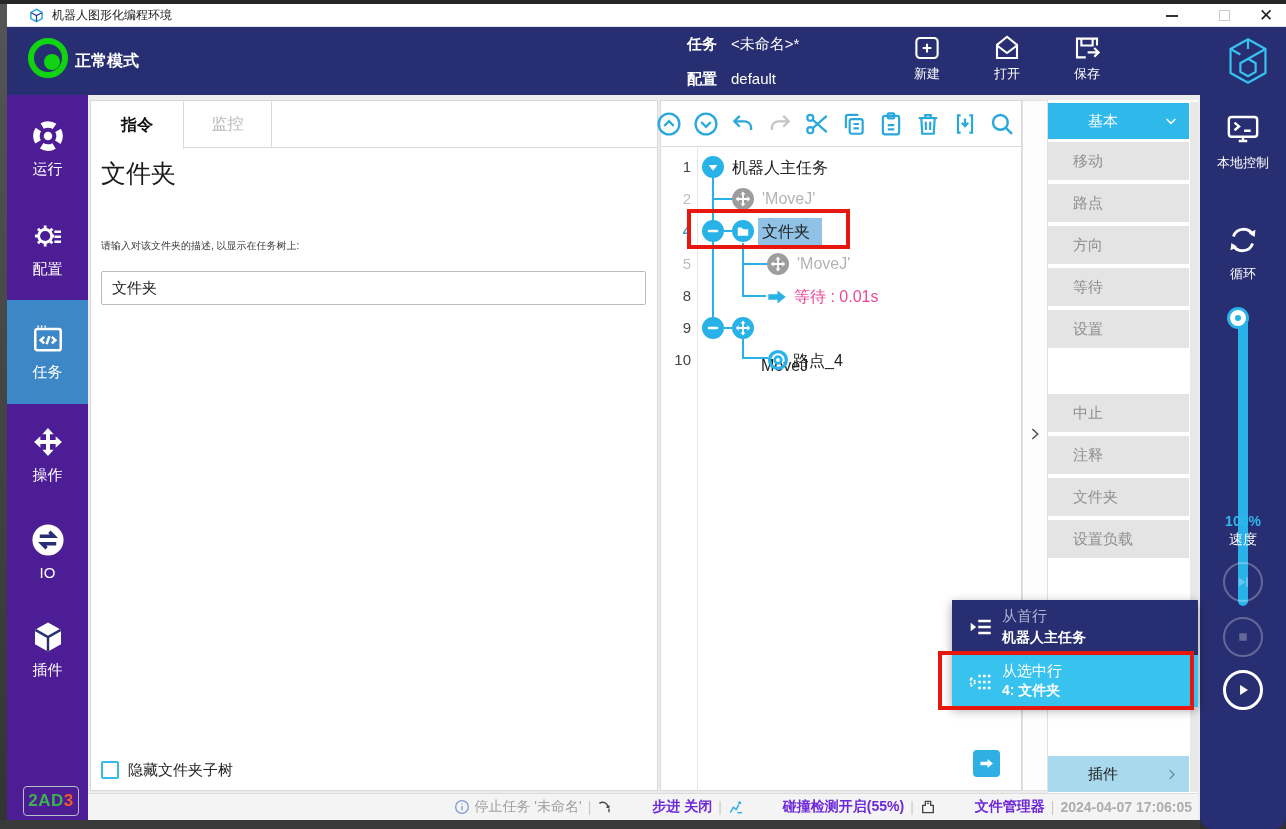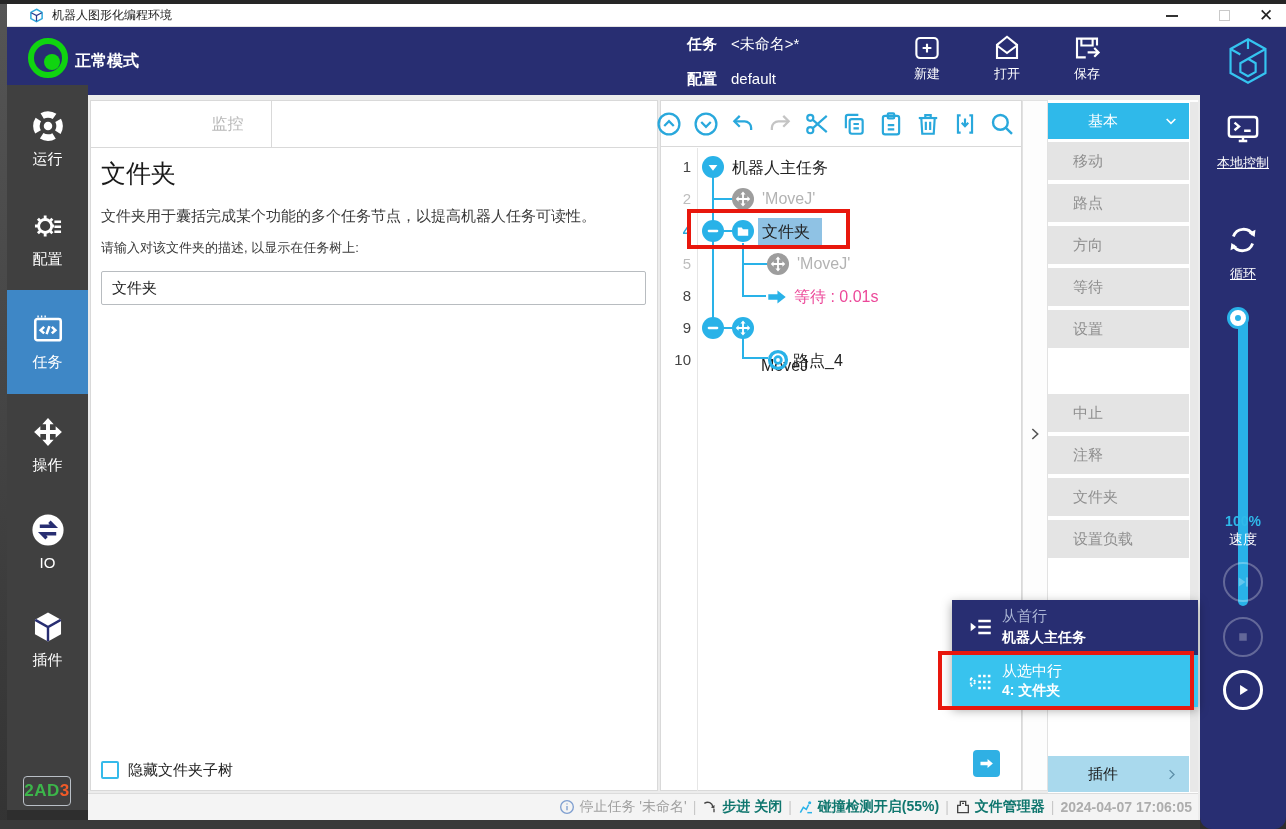--- a/index.html
+++ b/index.html
@@ -28,41 +28,41 @@
   .mode-dot { position:absolute; left:10px; top:10px; width:16px; height:16px; background:#10d410; border-radius:50%; }
   .mode-text { position:absolute; left:68px; top:24px; color:#fff; font-size:16px; font-weight:bold; }
   .hdr-kv { position:absolute; color:#fff; font-size:15px; }
   .hdr-kv b { font-weight:bold; margin-right:14px; }
   .hdr-btn { position:absolute; width:60px; top:6px; height:58px; display:flex; flex-direction:column; align-items:center; color:#fff; cursor:pointer; }
   .hdr-btn svg { width:30px; height:30px; }
   .hdr-btn .lbl { font-size:13px; margin-top:2px; }
   .brand-logo { position:absolute; left:1218px; top:10px; width:46px; height:48px; }
 
   
-  .lsidebar { left:7px; top:85px; width:81px; height:725px; background:#404040; }
+  .lsidebar { left:7px; top:95px; width:81px; height:725px; background:#4c1d95; }
   .nav-item { position:absolute; left:0; width:81px; text-align:center; color:#fff; }
   .nav-item svg { width:34px; height:34px; }
   .nav-item .lbl { font-size:15px; margin-top:3px; }
   .nav-active { position:absolute; left:0; top:205px; width:81px; height:104px; background:#3e87c6; }
-  .badge-2ad3 { position:absolute; left:16px; top:691px; width:48px; height:30px; border:1px solid #b9bfc6; border-radius:4px; display:flex; align-items:center; justify-content:center; font-size:17px; font-weight:bold; letter-spacing:0.5px; }
+  .badge-2ad3 { position:absolute; left:16px; top:691px; width:56px; height:30px; border:1px solid #b9bfc6; border-radius:4px; display:flex; align-items:center; justify-content:center; font-size:17px; font-weight:bold; letter-spacing:0.5px; }
   .badge-2ad3 .g { color:#3cb54a; } .badge-2ad3 .o { color:#f05a28; }
 
   
   .content-bg { left:88px; top:95px; width:1112px; height:725px; background:#ececec; }
   .panel { background:#fff; border:1px solid #d9d9d9; }
 
   
   .main-panel { left:90px; top:100px; width:568px; height:691px; }
   .tabbar { position:absolute; left:0; top:0; width:566px; height:47px; border-bottom:1px solid #d9d9d9; background:#fff; }
   .tab { position:absolute; top:0; height:47px; display:flex; align-items:center; justify-content:center; font-size:16px; }
   .tab-cmd { left:0; width:93px; border-right:1px solid #d9d9d9; font-weight:bold; color:#111; background:#fff; height:48px; }
   .tab-mon { left:93px; width:88px; border-right:1px solid #d9d9d9; color:#b8b8b8; }
   .mp-title { position:absolute; left:10px; top:56px; font-size:25px; color:#1a1a1a; }
   .mp-desc1 { position:absolute; left:10px; top:106px; font-size:15px; color:#3a3a3a; }
-  .mp-desc2 { position:absolute; left:10px; top:138px; font-size:13px; color:#3a3a3a; }
+  .mp-desc2 { position:absolute; left:10px; top:138px; font-size:10px; color:#3a3a3a; }
   .mp-input { position:absolute; left:10px; top:170px; width:545px; height:34px; border:1px solid #b8bcc0; border-radius:2px; font-size:15px; color:#222; padding-left:10px; font-family:inherit; background:#fff; }
   .mp-check { position:absolute; left:10px; top:660px; width:18px; height:18px; border:2px solid #35baea; border-radius:2px; background:#fff; }
   .mp-check-lbl { position:absolute; left:37px; top:660px; font-size:15px; color:#222; }
 
   
   .tree-panel { left:660px; top:100px; width:362px; height:691px; }
   .tree-toolbar { position:absolute; left:0; top:0; width:360px; height:46px; border-bottom:1px solid #d9d9d9; background:#fff; }
   .tbtn { position:absolute; top:9px; width:30px; height:28px; display:flex; align-items:center; justify-content:center; cursor:pointer; color:#29a8dc; }
   .tbtn svg { width:26px; height:26px; }
   .tbtn.disabled { color:#c4c4c4; }
@@ -102,36 +102,36 @@
   .pop-sub { position:absolute; left:50px; top:29px; font-size:14px; font-weight:bold; color:#fff; }
   .pop-sel .pop-sub { top:27px; }
 
   
   .anno { position:absolute; border:4px solid #e8170d; z-index:40; pointer-events:none; }
   .anno-tree { left:687px; top:209px; width:163px; height:40px; }
   .anno-popup { left:938px; top:651px; width:256px; height:59px; }
 
   
   .rsidebar { left:1200px; top:95px; width:86px; height:734px; background:#282e72; border-radius:0 0 12px 12px; z-index:20; }
-  .rs-item { position:absolute; left:0; width:86px; text-align:center; color:#fff;text-decoration:underline; }
+  .rs-item { position:absolute; left:0; width:86px; text-align:center; color:#fff; }
   .rs-item svg { width:36px; height:34px; }
   .rs-item .lbl { font-size:13px; margin-top:4px; }
   .slider-track { position:absolute; left:38px; top:223px; width:10px; height:288px; background:#29b2e8; border-radius:5px; }
   .slider-knob { position:absolute; left:30px; top:215px; width:16px; height:16px; background:#29b2e8; border:5px solid #fff; border-radius:50%; box-shadow:0 0 0 3px #29b2e8; }
   .speed-val { position:absolute; left:0; top:418px; width:86px; text-align:center; color:#2fb9ea; font-size:14px; font-weight:bold; }
   .speed-lbl { position:absolute; left:0; top:436px; width:86px; text-align:center; color:#fff; font-size:14px; }
   .pb-btn { position:absolute; left:23px; width:40px; height:40px; border-radius:50%; display:flex; align-items:center; justify-content:center; }
   .pb-dim { border:2px solid rgba(255,255,255,.28); color:rgba(255,255,255,.28); }
   .pb-on { border:3px solid #fff; color:#fff; cursor:pointer; }
   .pb-btn svg { width:20px; height:20px; }
 
   
   .statusbar { left:88px; top:793px; width:1110px; height:27px; background:#f4f4f4; border-top:1px solid #dcdcdc; display:flex; align-items:center; justify-content:flex-end; padding-right:6px; font-size:14px; white-space:nowrap; }
   .sb-gray { color:#a0a0a0; }
-  .sb-cyan { color:#0f766e; font-weight:bold; }
+  .sb-cyan { color:#6d28d9; font-weight:bold;margin-left:35px; }
   .sb-time { color:#adadad; font-weight:bold; }
   .sb-sep { color:#c8c8c8; margin:0 6px; }
   .sb-ico { width:16px; height:16px; margin-right:4px; flex:0 0 auto; }
 </style>
 </head>
 <body>
 
 <div class="abs desktop-top"></div>
 <div class="abs desktop-left"></div>
 <div class="abs desktop-bottom"></div>
@@ -250,24 +250,24 @@
   </div>
 
   <div class="badge-2ad3">
     <span class="g">2AD</span>
       <span class="o">3</span>
   </div>
 </div>
 
 <div class="abs panel main-panel">
   <div class="tabbar">
+    <div class="tab tab-cmd">指令</div>
     <div class="tab tab-mon">监控</div>
   </div>
   <div class="mp-title">文件夹</div>
-  <div class="mp-desc1">文件夹用于囊括完成某个功能的多个任务节点，以提高机器人任务可读性。</div>
   <div class="mp-desc2">请输入对该文件夹的描述, 以显示在任务树上:</div>
   <input class="mp-input" readonly="" value="文件夹" style="">
   <div class="mp-check"></div>
   <div class="mp-check-lbl">隐藏文件夹子树</div>
 </div>
 
 <div class="abs panel tree-panel">
   <div class="tree-toolbar">
     <div class="tbtn" style="left:-7px;">
         <svg viewBox="0 0 24 24" fill="none" stroke="currentColor" stroke-width="2.1">

